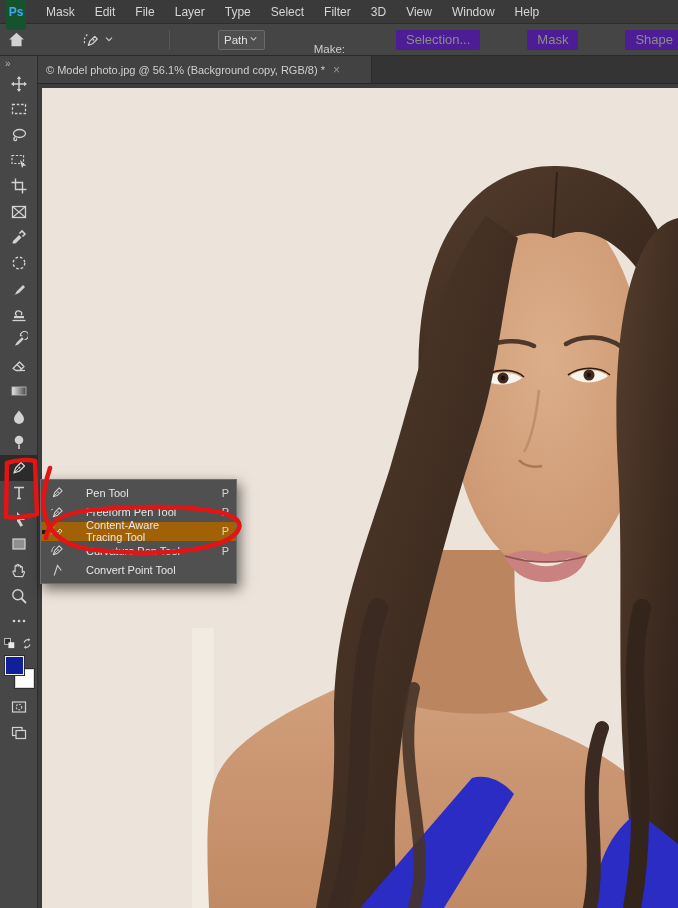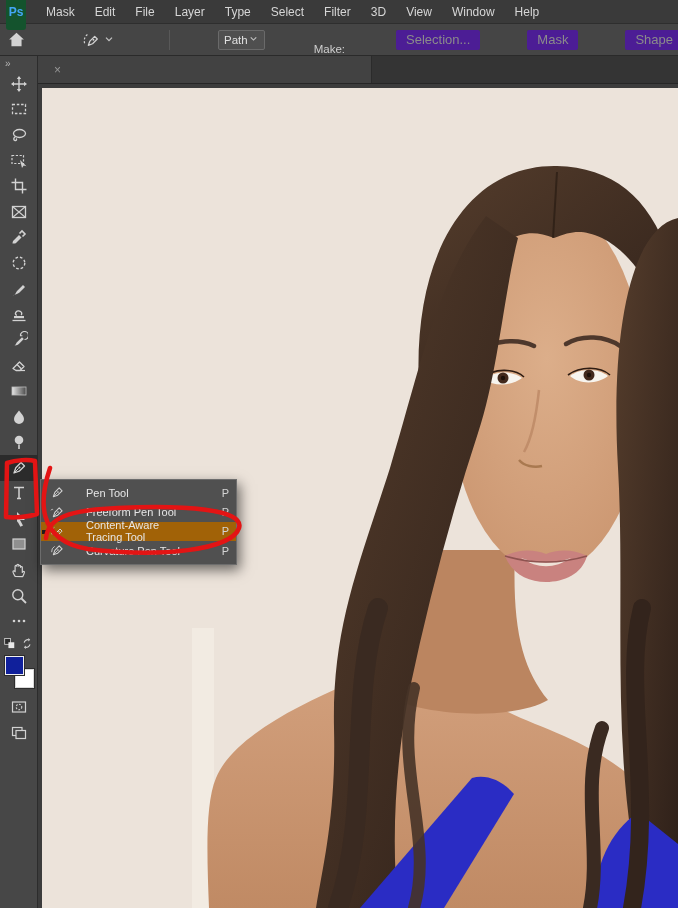--- a/index.html
+++ b/index.html
@@ -345,20 +345,21 @@
           <svg viewBox="0 0 18 18">
             <rect x="2.5" y="4.5" width="9.5" height="8" fill="none" stroke="#d2d2d2" stroke-width="1.2"></rect>
             <rect x="6" y="7.5" width="9.5" height="8" fill="#474747" stroke="#d2d2d2" stroke-width="1.2"></rect>
           </svg>
         </div>
     </div>
 
     <div class="main">
       <div class="tabbar">
         <div class="doc-tab">
+          <span class="title">© Model photo.jpg @ 56.1% (Background copy, RGB/8) *</span>
           <span class="tab-close">×</span>
         </div>
       </div>
       <div class="canvas">
 
         <svg class="photo" width="636" height="820" viewBox="0 0 636 820">
           <defs>
             <radialGradient id="faceG" cx="0.5" cy="0.42" r="0.75">
               <stop offset="0" stop-color="#dcae8a"></stop>
                 <stop offset="1" stop-color="#c8926c"></stop>
@@ -453,19 +454,28 @@
           <svg viewBox="0 0 18 18">
             <path d="M4 14l1.8-5.2L11 3.5 14.5 7l-5.3 5.2L4 14z" fill="none" stroke="#d2d2d2" stroke-width="1.3" stroke-linejoin="round"></path>
             <path d="M4 14l4.7-4.7" stroke="#d2d2d2" stroke-width="1"></path>
             <circle cx="9.5" cy="8.5" r="1" fill="#d2d2d2"></circle>
             <path d="M2 11A7.5 7.5 0 015.5 4" fill="none" stroke="#d2d2d2" stroke-width="1.1"></path>
           </svg>
         </span>
         <span class="fi-label">Curvature Pen Tool</span>
         <span class="fi-short">P</span>
       </div>
+      <div class="flyout-item">
+        <span class="fi-icon">
+          <svg viewBox="0 0 18 18">
+            <path d="M5 15L9 3l4.5 6" fill="none" stroke="#d2d2d2" stroke-width="1.3"></path>
+          </svg>
+        </span>
+        <span class="fi-label">Convert Point Tool</span>
+        <span class="fi-short"></span>
+      </div>
   </div>
 
   <svg class="anno-layer" width="678" height="908" viewBox="0 0 678 908">
     <path class="anno" d="M7 463 C16 460 28 459 35 461 L37 514 C28 517 14 518 6 517 Z" fill="none" stroke-width="4.5" stroke-linejoin="round" stroke-linecap="round" stroke="#e31414"></path>
     <path class="anno" d="M50 468 C40 498 35 540 88 549 C160 558 232 550 239 528 C245 509 184 505 118 508 C68 510 48 518 46 538" fill="none" stroke-width="4.5" stroke-linejoin="round" stroke-linecap="round" stroke="#e31414"></path>
   </svg>
 </div>
 
 </body></html>

